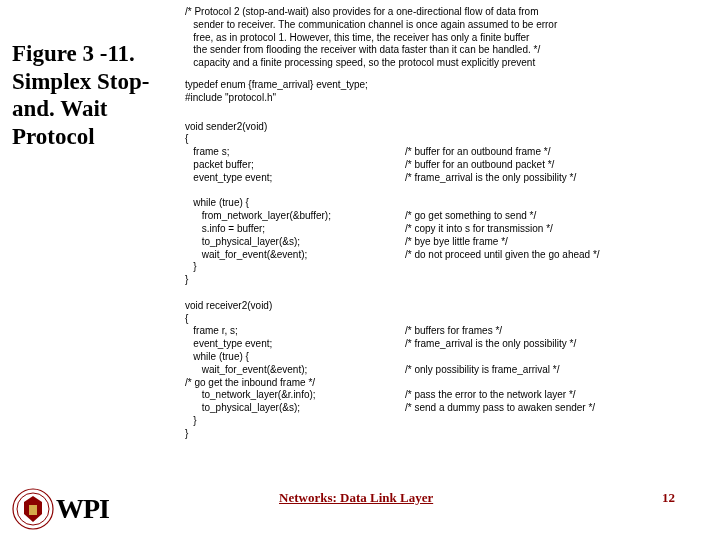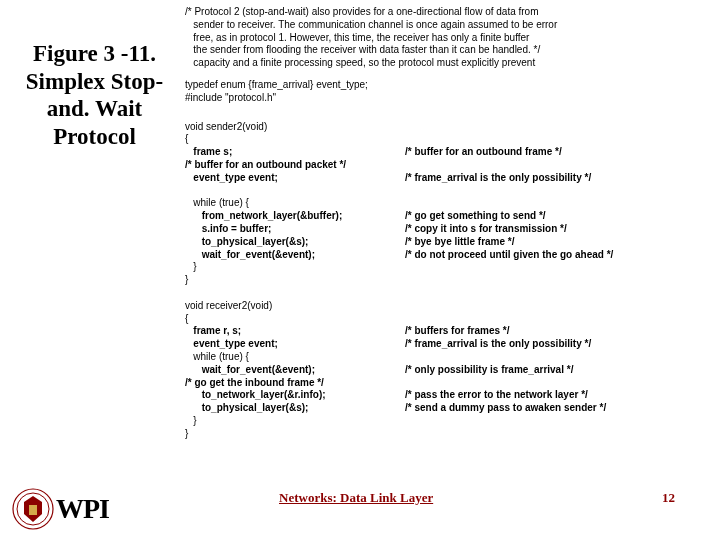--- a/index.html
+++ b/index.html
@@ -12,41 +12,40 @@
     overflow: hidden;
   }
   .slide-title {
     position: absolute;
     left: 12px;
     top: 40px;
     width: 165px;
     font-size: 23px;
     font-weight: bold;
     color: #000;
-    text-align: center;
     line-height: 1.2;
   }
   .code-block {
     position: absolute;
     left: 185px;
     top: 6px;
     width: 525px;
     font-family: Arial, sans-serif;
     font-size: 10px;
     color: #000;
     line-height: 1.28;
   }
   .code-block .comment-block {
     margin-bottom: 9px;
   }
   .code-block .decl-block {
     margin-bottom: 16px;
   }
   .code-line { white-space: pre; }
-  .code-row { display: flex; font-weight: bold; }
+  .code-row { display: flex; }
   .code-row .col-left { width: 220px; white-space: pre; }
   .code-row .col-right { white-space: pre; }
   .footer-text {
     position: absolute;
     left: 247px;
     top: 490px;
     color: #8b0000;
     font-family: "Times New Roman", serif;
     font-size: 13px;
     font-weight: bold;
@@ -106,20 +105,21 @@
   </div>
 
   <div>
     <div class="code-line">void sender2(void)</div>
     <div class="code-line">{</div>
     <div class="code-row">
         <div class="col-left">   frame s;</div>
         <div class="col-right">/* buffer for an outbound frame */</div>
       </div>
     <div class="code-row">
+        <div class="col-left">   packet buffer;</div>
         <div class="col-right">/* buffer for an outbound packet */</div>
       </div>
     <div class="code-row">
         <div class="col-left">   event_type event;</div>
         <div class="col-right">/* frame_arrival is the only possibility */</div>
       </div>
     <div class="code-line">&nbsp;</div>
     <div class="code-line">   while (true) {</div>
     <div class="code-row">
         <div class="col-left">      from_network_layer(&amp;buffer);</div>

